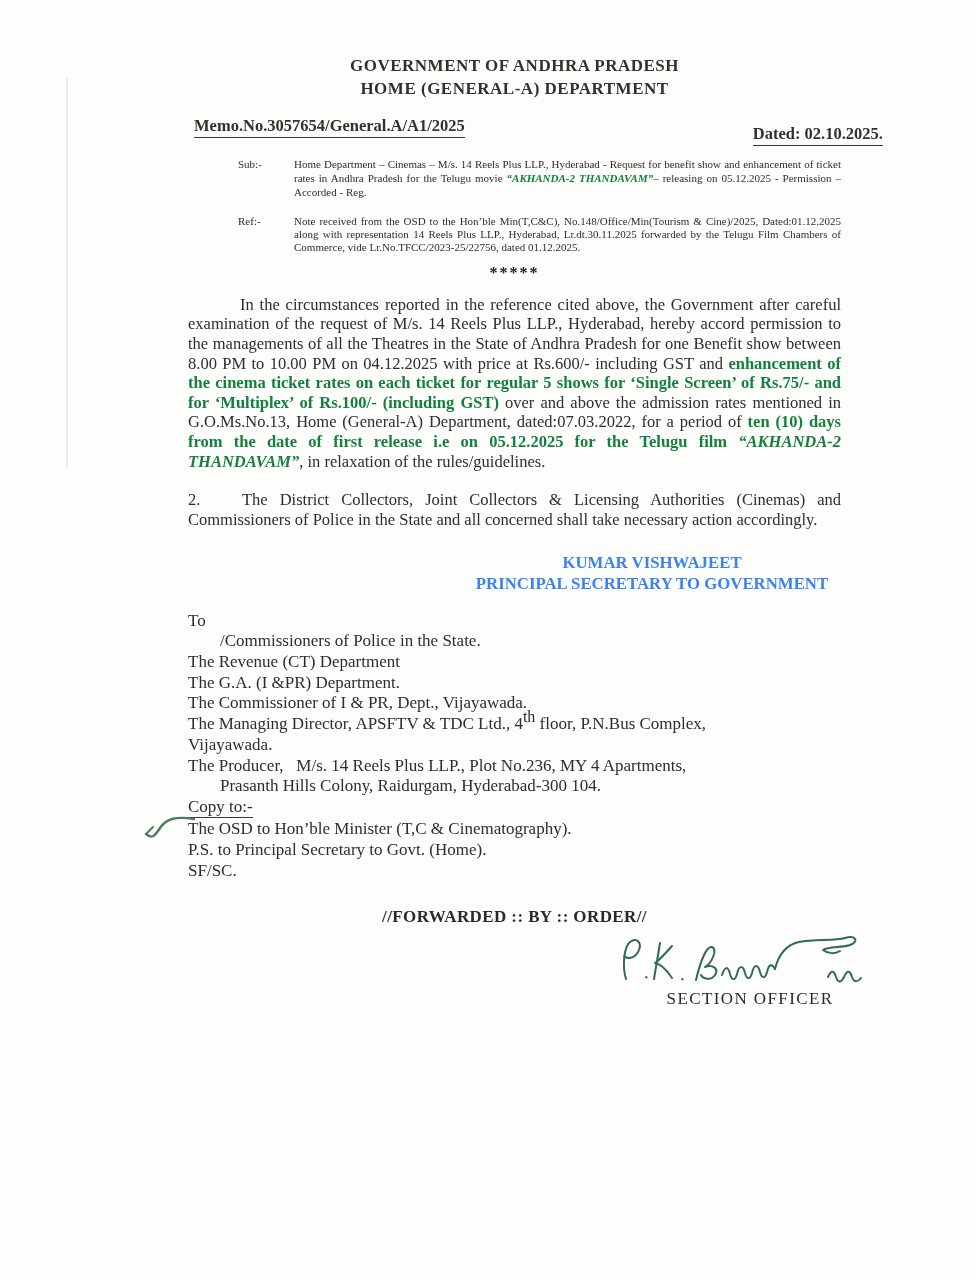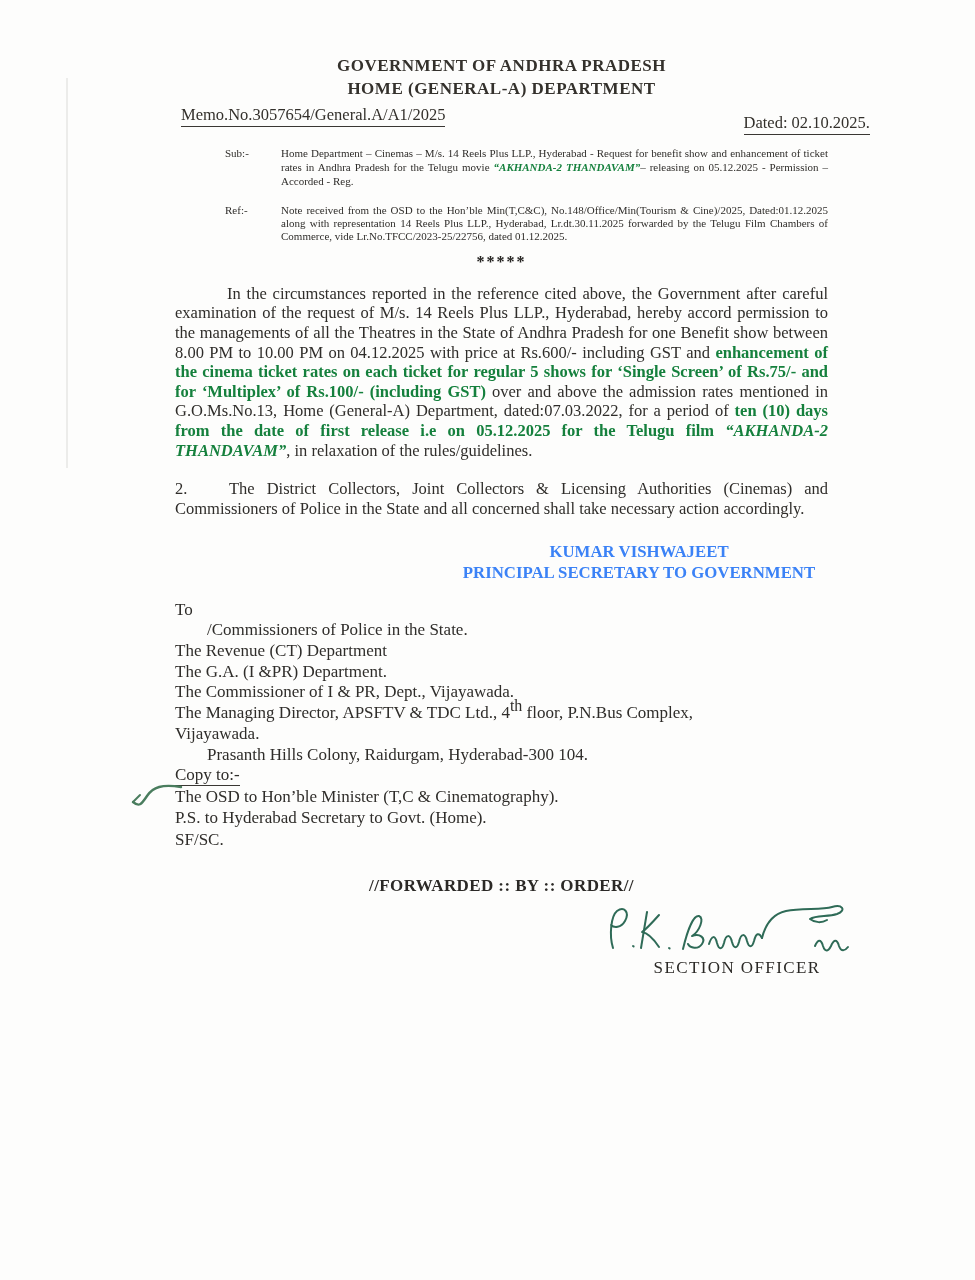--- a/index.html
+++ b/index.html
@@ -6,23 +6,23 @@
   body{background:#ffffff;}
   .page{
     position:relative;
     width:975px;height:1280px;
     background:#fdfdfc;
     overflow:hidden;
     font-family:"Liberation Serif","DejaVu Serif",serif;
     color:#2f2d2a;
   }
   .page-edge{position:absolute;left:66px;top:78px;width:2px;height:390px;background:#ececea;}
-  .content{position:absolute;left:175px;top:0;width:653px;}
+  .content{position:absolute;left:188px;top:0;width:653px;}
   .header{margin-top:55px;text-align:center;font-weight:bold;font-size:17px;line-height:1.35;letter-spacing:.5px;color:#34312c;}
-  .memo-row{margin-top:4px;display:flex;justify-content:space-between;align-items:flex-start;font-weight:normal;font-size:16.5px;color:#33302b;}
+  .memo-row{margin-top:15px;display:flex;justify-content:space-between;align-items:flex-start;font-weight:bold;font-size:16.5px;color:#33302b;}
   .underline{border-bottom:1.6px solid #3a3733;padding-bottom:1px;}
   .memo-no{margin-left:6px;}
   .dated{position:relative;top:8px;margin-right:-42px;}
   .blk{display:flex;font-size:11px;padding-left:50px;}
   .sub-block{margin-top:20px;line-height:1.27;}
   .ref-block{margin-top:15px;line-height:1.18;}
   .blk-label{flex:0 0 56px;font-weight:normal;}
   .blk-text{flex:1;text-align:justify;}
   .stars{margin-top:10px;text-align:center;font-weight:bold;font-size:16px;letter-spacing:2px;color:#242220;}
   .para1{margin-top:13px;font-size:16.5px;line-height:1.19;text-align:justify;text-indent:52px;}
@@ -82,30 +82,31 @@
       <div>PRINCIPAL SECRETARY TO GOVERNMENT</div>
     </div>
 
     <div class="to-label">To</div>
     <div class="to-line ind">/Commissioners of Police in the State.</div>
     <div class="to-line">The Revenue (CT) Department</div>
     <div class="to-line">The G.A. (I &amp;PR) Department.</div>
     <div class="to-line">The Commissioner of I &amp; PR, Dept., Vijayawada.</div>
     <div class="to-line"><span>The Managing Director, APSFTV &amp; TDC Ltd., 4</span><sup>th</sup><span> floor, P.N.Bus Complex,</span></div>
     <div class="to-line">Vijayawada.</div>
+    <div class="to-line">The Producer,&nbsp;&nbsp; M/s. 14 Reels Plus LLP., Plot No.236, MY 4 Apartments,</div>
     <div class="to-line ind">Prasanth Hills Colony, Raidurgam, Hyderabad-300 104.</div>
 
     <div><span class="copy-label">Copy to:-</span></div>
     <div class="copy-list">
       <svg class="tick" viewBox="0 0 54 30">
         <path d="M3 21 C9 26 11 24 17 15 C23 6 32 3 51 6" fill="none" stroke="#4a7d5e" stroke-width="2.4" stroke-linecap="round"></path>
         <path d="M3 21 L10 14" fill="none" stroke="#4a7d5e" stroke-width="2" stroke-linecap="round"></path>
       </svg>
       <div class="copy-line">The OSD to Hon’ble Minister (T,C &amp; Cinematography).</div>
-      <div class="copy-line">P.S. to Hyderabad Secretary to Govt. (Home).</div>
+      <div class="copy-line">P.S. to Principal Secretary to Govt. (Home).</div>
       <div class="copy-line">SF/SC.</div>
     </div>
 
     <div class="forwarded">//FORWARDED :: BY :: ORDER//</div>
 
     <div class="sig-area">
       <svg class="sig-svg" width="280" height="62" viewBox="0 0 280 62">
         <g fill="none" stroke="#2f6b57" stroke-width="2" stroke-linecap="round" stroke-linejoin="round">
           <path d="M16 46 C12 33 14 14 20 9 C27 4 33 10 28 19 C24 26 17 26 14 23"></path>
           <path d="M36 44 l0.6 0.4"></path>

